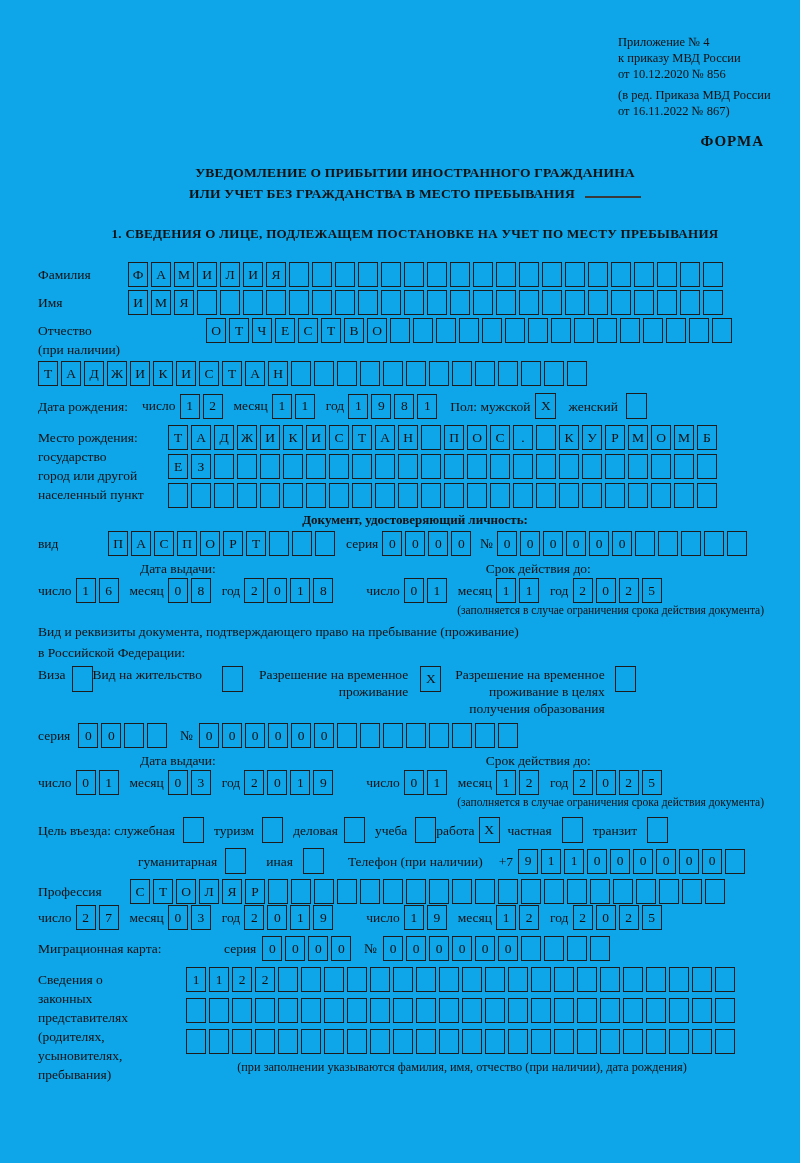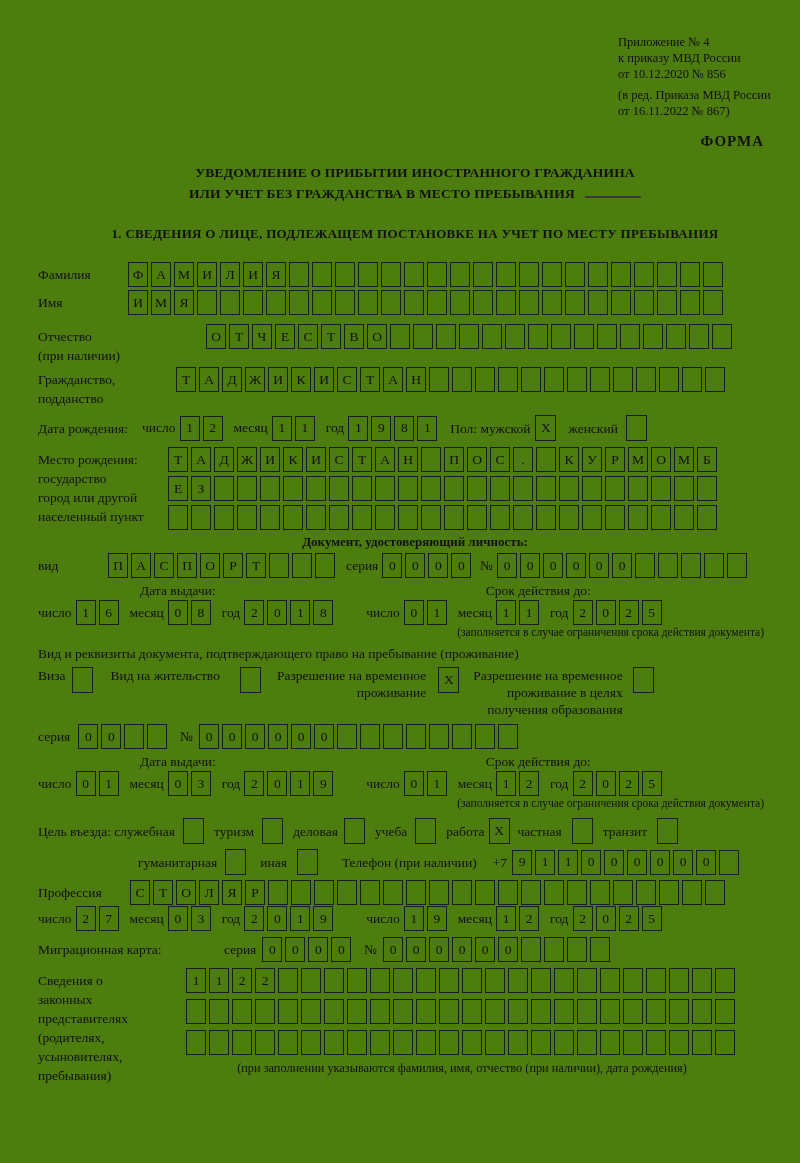--- a/index.html
+++ b/index.html
@@ -1,17 +1,17 @@
 <!DOCTYPE html>
 <html><head>
 <meta charset="utf-8">
 <style>
   html,body{margin:0;padding:0;background:#ffffff;}
   .page{
-    width:800px;height:1163px;background:#4d7c0f;color:#111;
+    width:800px;height:1163px;background:#0ea5e9;color:#111;
     font-family:"Liberation Serif","DejaVu Serif",serif;
     box-sizing:border-box;padding:34px 8px 0 38px;overflow:hidden;position:relative;
   }
   .annex{margin-left:580px;font-size:12.5px;line-height:16px;white-space:nowrap;}
   .annex-note{margin-top:5px;}
   .forma{text-align:right;font-weight:bold;font-size:15px;letter-spacing:1px;margin:14px 28px 0 0;}
   .title{text-align:center;font-weight:bold;font-size:13.5px;line-height:21px;margin-top:12px;letter-spacing:.2px;}
   .uline{display:inline-block;width:56px;border-bottom:2px solid #3a3a3a;margin-left:10px;height:12px;}
   .sec1{margin-top:22px;text-align:center;font-weight:bold;font-size:13px;letter-spacing:.3px;}
   .row{display:flex;align-items:flex-start;}
@@ -119,21 +119,21 @@
         <span class="cell"></span>
         <span class="cell"></span>
         <span class="cell"></span>
         <span class="cell"></span>
         <span class="cell"></span>
         <span class="cell"></span>
         <span class="cell"></span>
       </div>
   </div>
 
-  <div class="row" style="margin-top:9px">
+  <div class="row" style="margin-top:3px">
     <div class="lbl" style="width:168px">
       <div>Отчество</div>
       <div>(при наличии)</div>
     </div>
     <div class="cells">
         <span class="cell">О</span>
         <span class="cell">Т</span>
         <span class="cell">Ч</span>
         <span class="cell">Е</span>
         <span class="cell">С</span>
@@ -152,24 +152,20 @@
         <span class="cell"></span>
         <span class="cell"></span>
         <span class="cell"></span>
         <span class="cell"></span>
         <span class="cell"></span>
         <span class="cell"></span>
       </div>
   </div>
 
   <div class="row" style="margin-top:2px">
-    <div class="lbl" style="width:138px">
-      <div>Гражданство,</div>
-      <div>подданство</div>
-    </div>
     <div class="cells">
         <span class="cell">Т</span>
         <span class="cell">А</span>
         <span class="cell">Д</span>
         <span class="cell">Ж</span>
         <span class="cell">И</span>
         <span class="cell">К</span>
         <span class="cell">И</span>
         <span class="cell">С</span>
         <span class="cell">Т</span>
@@ -386,25 +382,26 @@
           <span class="cell">2</span>
           <span class="cell">0</span>
           <span class="cell">2</span>
           <span class="cell">5</span>
         </span>
       </div>
   </div>
   <div class="note">(заполняется в случае ограничения срока действия документа)</div>
 
   <div class="t" style="margin-top:7px">Вид и реквизиты документа, подтверждающего право на пребывание (проживание)</div>
+  <div class="t" style="margin-top:4px">в Российской Федерации:</div>
 
   <div class="row" style="margin-top:5px">
     <span class="t">Виза</span>
     <span class="cb" style="margin-left:6px"></span>
-    <span class="t" style="margin-left:18px">Вид на жительство</span>
+    <span class="t" style="">Вид на жительство</span>
     <span class="cb" style="margin-left:20px"></span>
     <div class="cblock" style="margin-left:16px">
       <div>Разрешение на временное</div>
       <div>проживание</div>
     </div>
     <span class="cb" style="margin-left:12px">X</span>
     <div class="cblock" style="margin-left:14px">
       <div>Разрешение на временное</div>
       <div>проживание в целях</div>
       <div>получения образования</div>
@@ -487,32 +484,32 @@
 
   <div class="row mid" style="margin-top:9px">
     <span class="t">Цель въезда: служебная</span>
     <span class="cb" style="margin-left:8px"></span>
     <span class="t" style="margin-left:10px">туризм</span>
     <span class="cb" style="margin-left:8px"></span>
     <span class="t" style="margin-left:10px">деловая</span>
     <span class="cb" style="margin-left:6px"></span>
     <span class="t" style="margin-left:10px">учеба</span>
     <span class="cb" style="margin-left:8px"></span>
-    <span class="t" style="margin-left:10px">работа</span>
+    <span class="t" style="">работа</span>
     <span class="cb" style="margin-left:4px">X</span>
     <span class="t" style="margin-left:8px">частная</span>
     <span class="cb" style="margin-left:10px"></span>
     <span class="t" style="margin-left:10px">транзит</span>
     <span class="cb" style="margin-left:10px"></span>
   </div>
 
   <div class="row mid" style="margin-top:5px">
     <span class="t" style="margin-left:100px">гуманитарная</span>
     <span class="cb" style="margin-left:8px"></span>
-    <span class="t" style="margin-left:14px">иная</span>
+    <span class="t" style="margin-left:20px">иная</span>
     <span class="cb" style="margin-left:10px"></span>
     <span class="t" style="margin-left:24px">Телефон (при наличии)</span>
     <span class="t" style="margin-left:16px">+7</span>
     <div class="cells" style="margin-left:5px">
         <span class="cell">9</span>
         <span class="cell">1</span>
         <span class="cell">1</span>
         <span class="cell">0</span>
         <span class="cell">0</span>
         <span class="cell">0</span>

